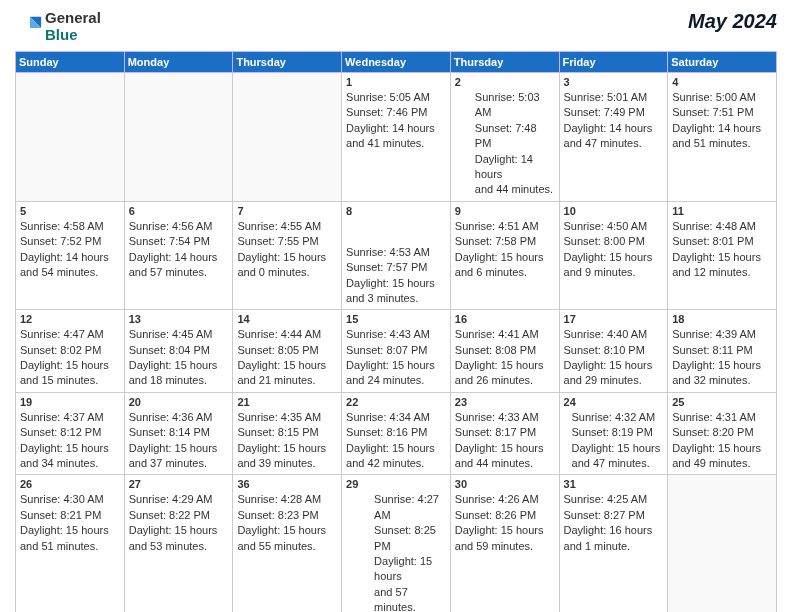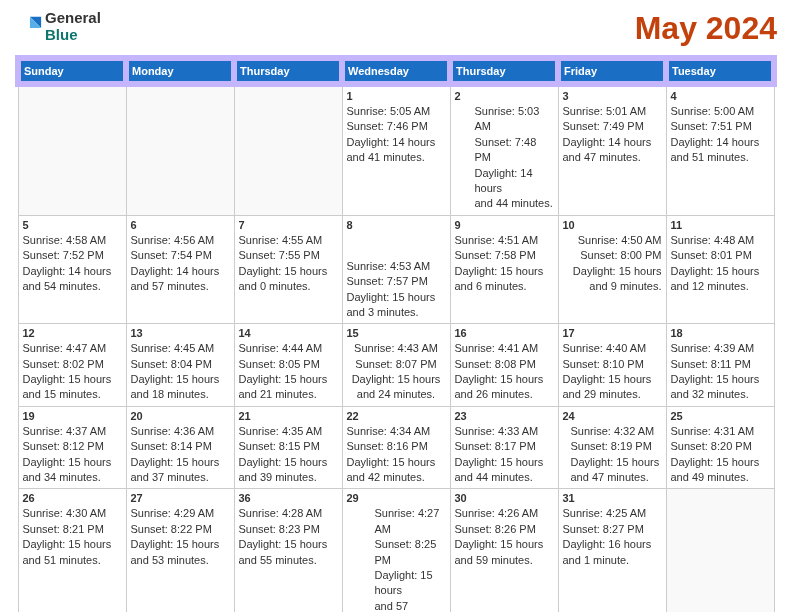--- a/index.html
+++ b/index.html
@@ -28,41 +28,42 @@
       gap: 2px;
     }
     .logo-icon {
       width: 28px;
       height: 28px;
     }
     .title-block {
       text-align: right;
     }
     .month-year {
-      font-size: 32px;
+      font-size: 20px;
       font-weight: bold;
-      color: #c2410c;
+      color: #0f172a;
+      font-style: italic;
     }
     .location {
       font-size: 13px;
       color: #555;
     }
     .calendar {
       width: 100%;
       border-collapse: collapse;
       table-layout: fixed;
     }
     .calendar th {
       background: #1a6fc4;
       color: #fff;
       font-size: 11px;
       font-weight: bold;
       padding: 4px 3px;
       text-align: left;
-      border: 6px solid #c4b5fd;
+      border: 1px solid #c4b5fd;
     }
     .calendar td {
       border: 1px solid #ccc;
       vertical-align: top;
       padding: 3px 4px;
       font-size: 9.5px;
       color: #333;
       height: 78px;
       width: 113px;
     }
@@ -104,21 +105,21 @@
 
   <table class="calendar">
     <thead>
       <tr>
       <th>Sunday</th>
           <th>Monday</th>
           <th>Thursday</th>
           <th>Wednesday</th>
           <th>Thursday</th>
           <th>Friday</th>
-          <th>Tuesday</th>
+          <th>Saturday</th>
         </tr>
     </thead>
     <tbody id="calendar-body">
     <tr>
           <td class="empty-cell"></td>
           <td class="empty-cell"></td>
           <td class="empty-cell"></td>
           <td>
             <span class="day-num">1</span>
             <div class="day-info" style="white-space: pre-line;">Sunrise: 5:05 AM
@@ -179,21 +180,21 @@
           </td>
           <td>
             <span class="day-num">9</span>
             <div class="day-info" style="white-space: pre-line;">Sunrise: 4:51 AM
 Sunset: 7:58 PM
 Daylight: 15 hours
 and 6 minutes.</div>
           </td>
           <td>
             <span class="day-num">10</span>
-            <div class="day-info" style="white-space: pre-line; text-align: right;">Sunrise: 4:50 AM
+            <div class="day-info" style="white-space: pre-line;">Sunrise: 4:50 AM
 Sunset: 8:00 PM
 Daylight: 15 hours
 and 9 minutes.</div>
           </td>
           <td>
             <span class="day-num">11</span>
             <div class="day-info" style="white-space: pre-line;">Sunrise: 4:48 AM
 Sunset: 8:01 PM
 Daylight: 15 hours
 and 12 minutes.</div>
@@ -216,21 +217,21 @@
           </td>
           <td>
             <span class="day-num">14</span>
             <div class="day-info" style="white-space: pre-line;">Sunrise: 4:44 AM
 Sunset: 8:05 PM
 Daylight: 15 hours
 and 21 minutes.</div>
           </td>
           <td>
             <span class="day-num">15</span>
-            <div class="day-info" style="white-space: pre-line; text-align: center;">Sunrise: 4:43 AM
+            <div class="day-info" style="white-space: pre-line;">Sunrise: 4:43 AM
 Sunset: 8:07 PM
 Daylight: 15 hours
 and 24 minutes.</div>
           </td>
           <td>
             <span class="day-num">16</span>
             <div class="day-info" style="white-space: pre-line;">Sunrise: 4:41 AM
 Sunset: 8:08 PM
 Daylight: 15 hours
 and 26 minutes.</div>

